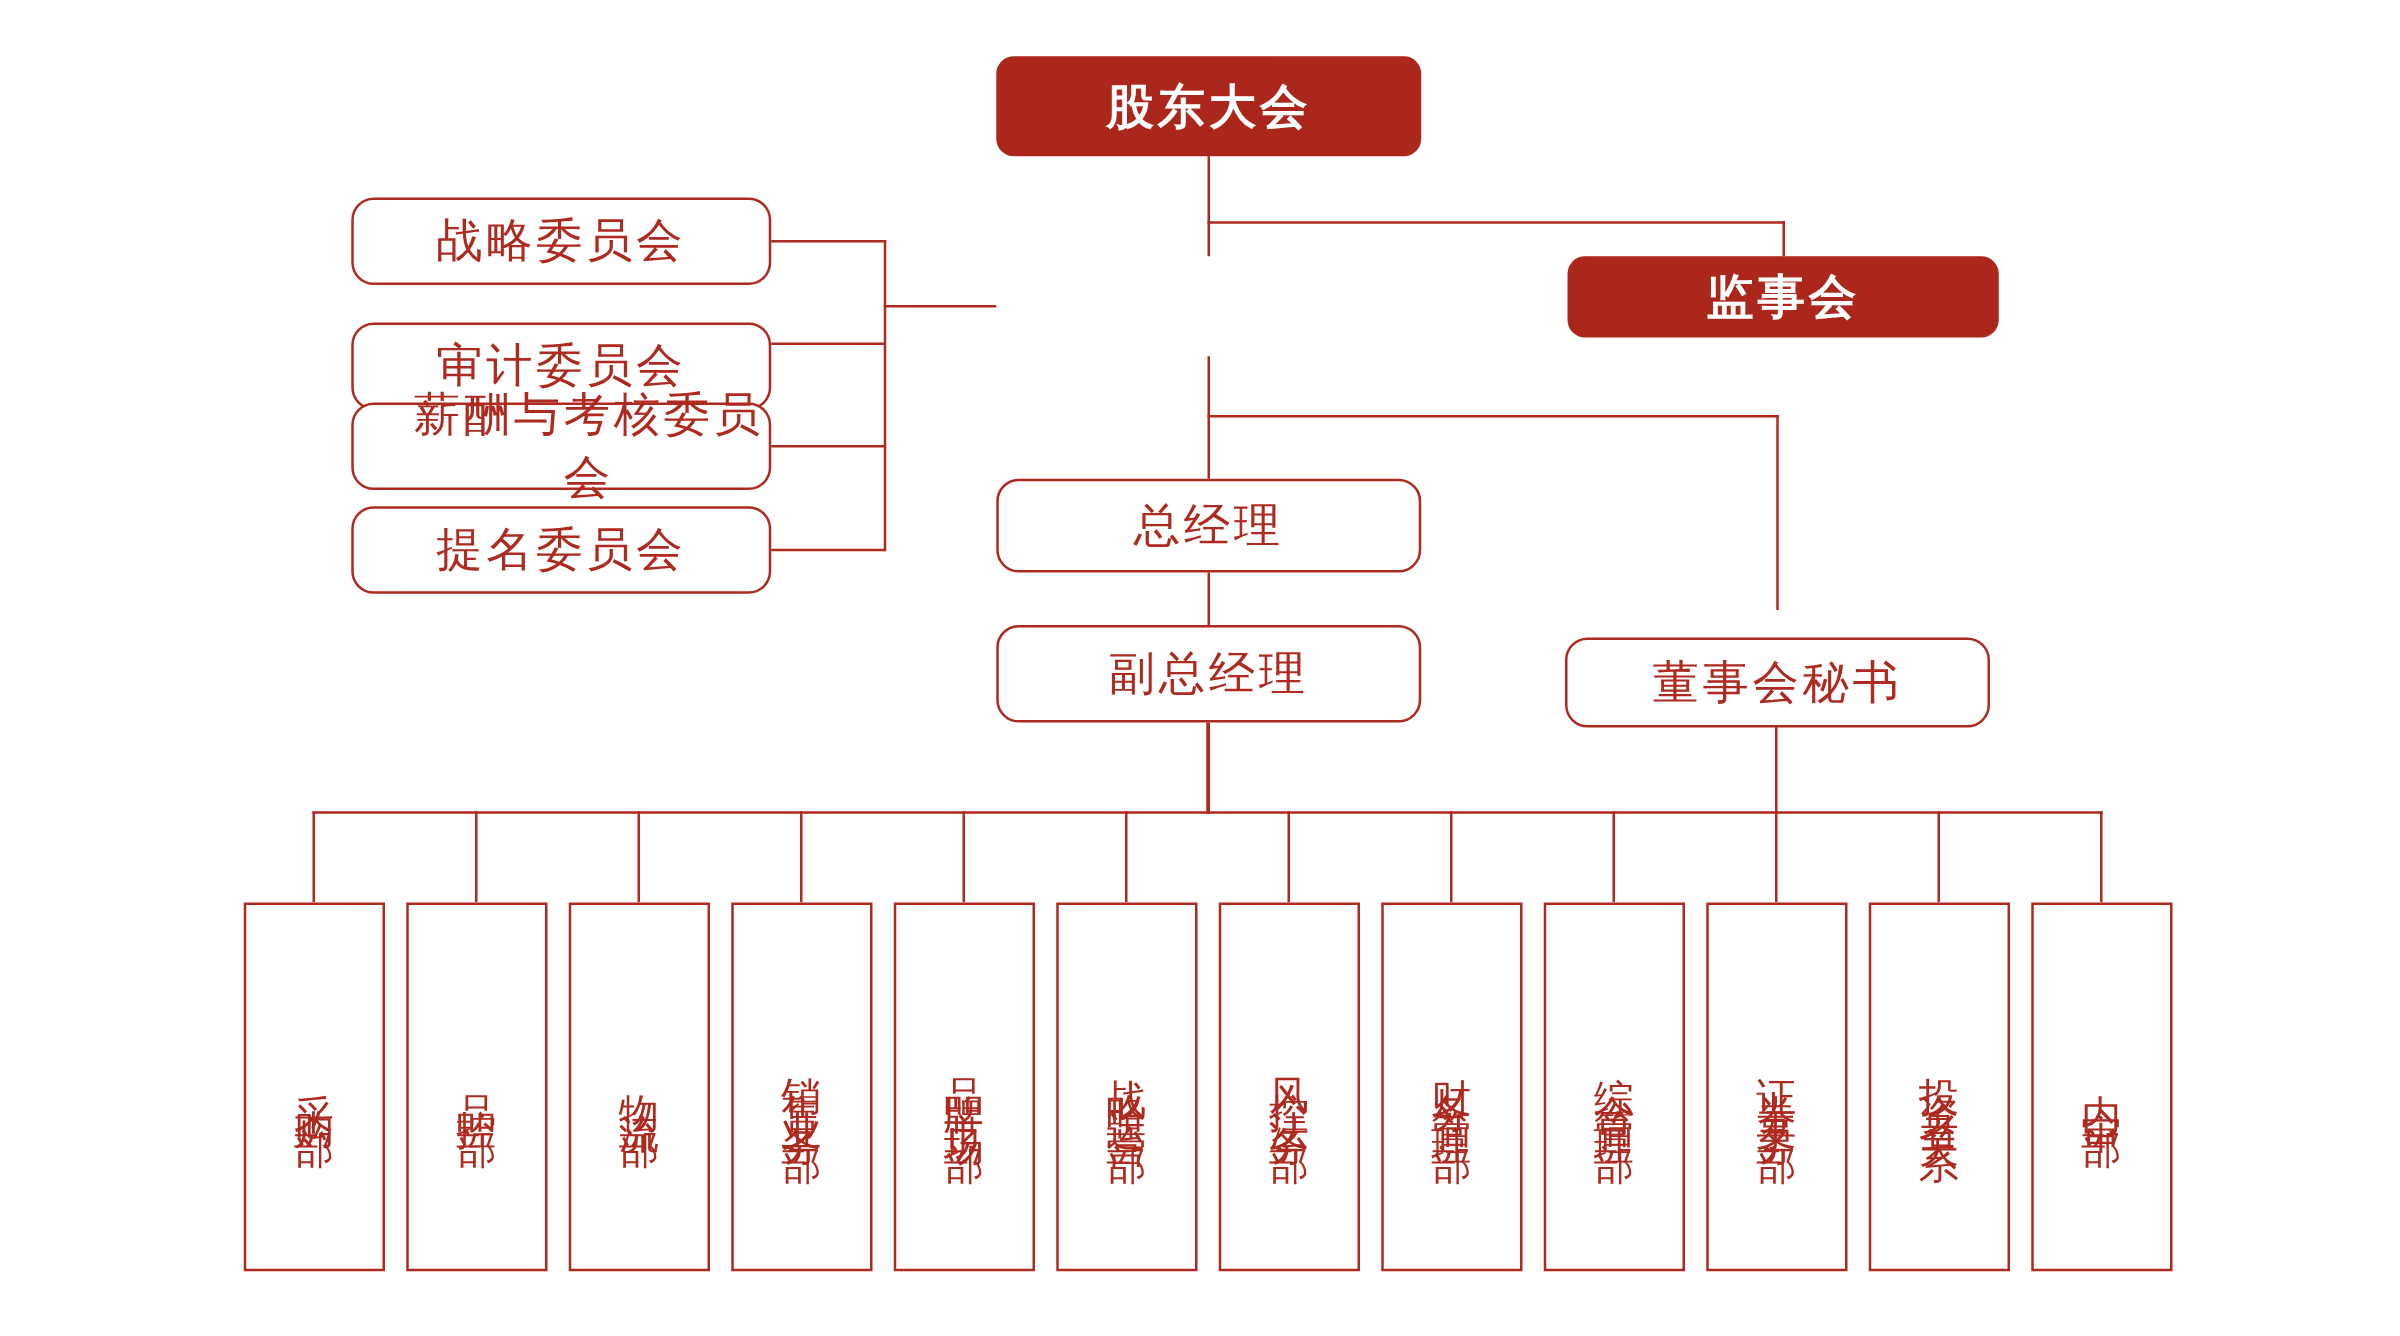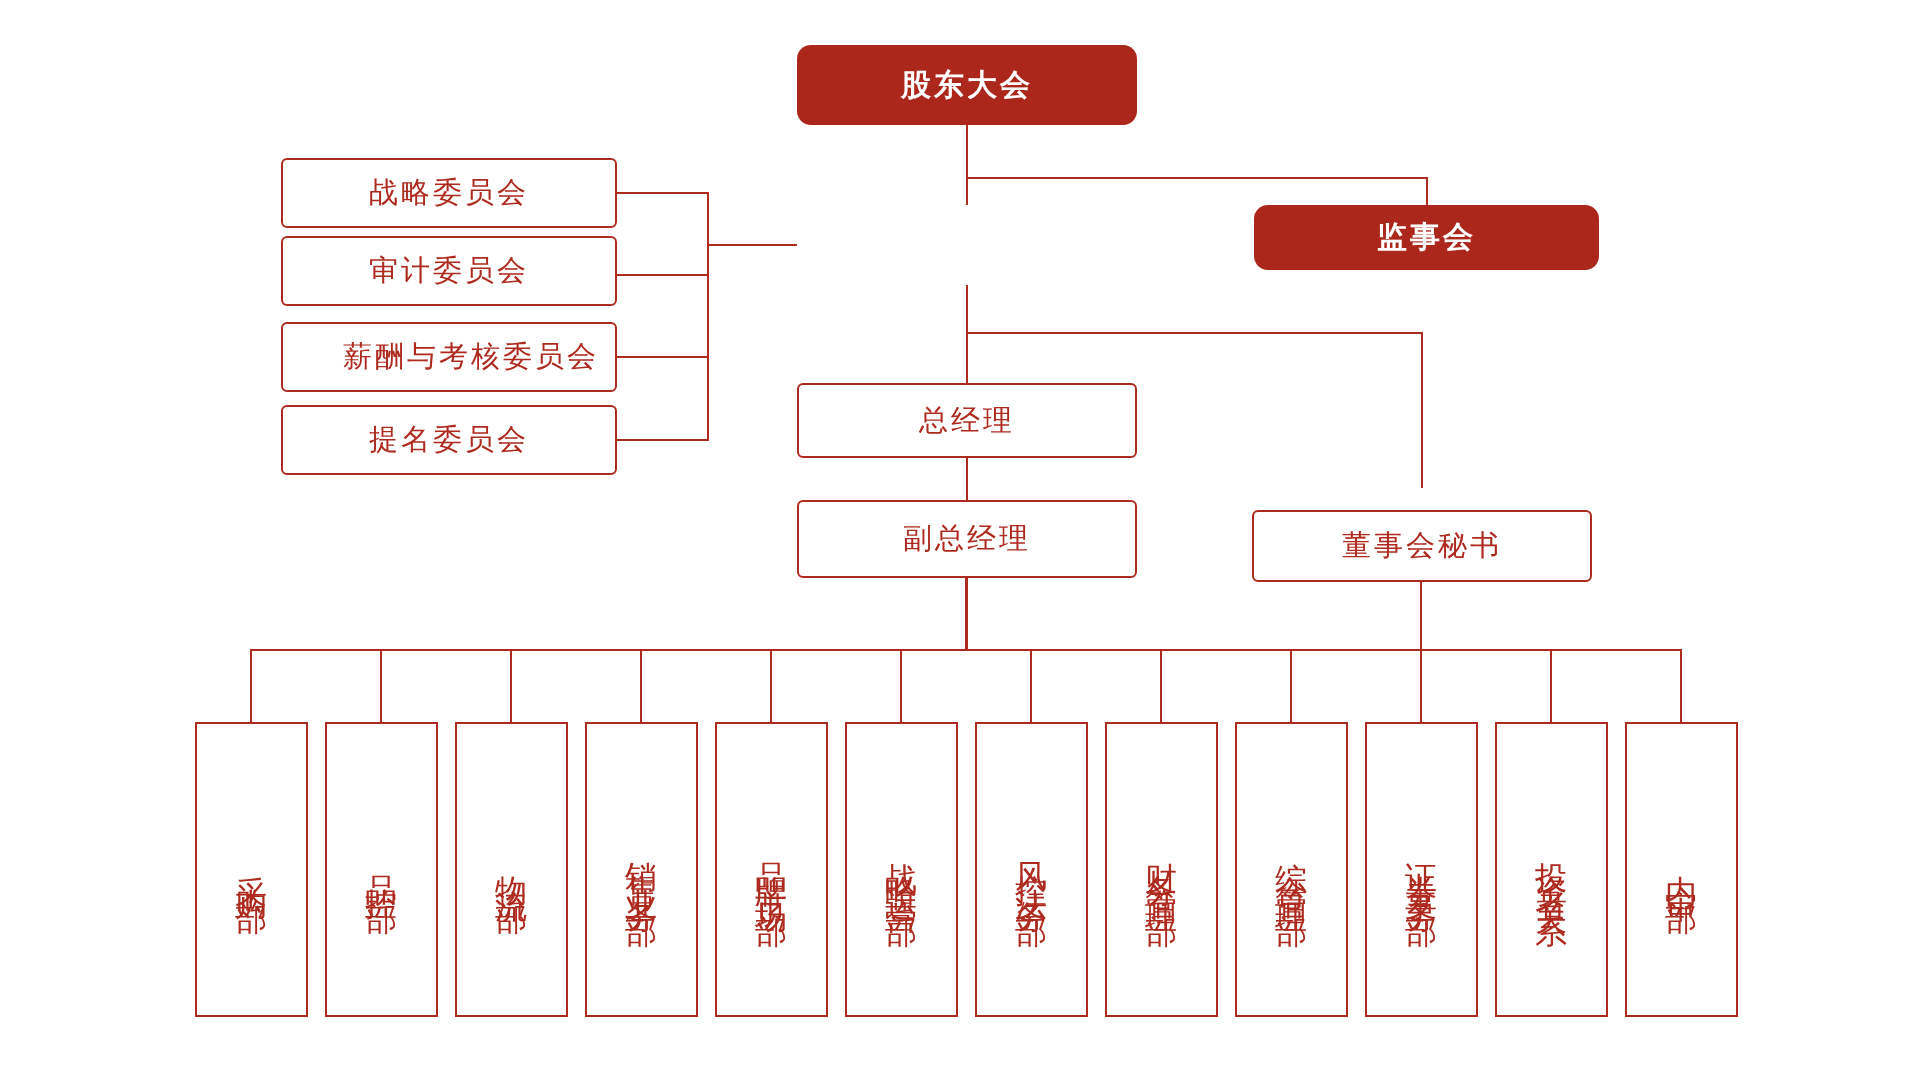--- a/index.html
+++ b/index.html
@@ -13,25 +13,25 @@
   .canvas{
     position:relative;width:1920px;height:1069px;background:var(--bg);overflow:hidden;
   }
   .ln{position:absolute;background:var(--line);}
   .node{
     position:absolute;display:flex;align-items:center;justify-content:center;
     box-sizing:border-box;text-align:center;
   }
   .filled{
     background:var(--fill);color:#fff;border-radius:14px;
-    font-size:30px;font-weight:700;letter-spacing:3px;
+    font-size:38px;font-weight:700;letter-spacing:3px;
   }
   .outlined{
     background:#fff;border:2px solid var(--line);color:var(--red-text);
-    border-radius:6px;font-size:29px;font-weight:500;letter-spacing:3px;
+    border-radius:18px;font-size:37px;font-weight:500;letter-spacing:3px;
   }
   .dept{
     position:absolute;box-sizing:border-box;background:#fff;
     border:2px solid var(--line);border-radius:0;
     display:flex;align-items:center;justify-content:center;
     color:var(--red-text);
   }
   .dept span{
     writing-mode:vertical-rl;text-orientation:upright;
     font-size:32px;font-weight:500;letter-spacing:13px;line-height:1;
@@ -83,21 +83,21 @@
     <span>股东大会</span>
   </div>
 
   <div class="node filled" style="left:1254px;top:205px;width:345px;height:65px;">
     <span>监事会</span>
   </div>
 
   <div class="node outlined" style="left:281px;top:158px;width:336px;height:70px;">
     <span>战略委员会</span>
   </div>
-  <div class="node outlined" style="left:281px;top:236px;width:336px;height:70px;">
+  <div class="node outlined" style="left:281px;top:258px;width:336px;height:70px;">
     <span>审计委员会</span>
   </div>
   <div class="node outlined" style="left:281px;top:322px;width:336px;height:70px;padding-left:44px;">
     <span>薪酬与考核委员会</span>
   </div>
   <div class="node outlined" style="left:281px;top:405px;width:336px;height:70px;">
     <span>提名委员会</span>
   </div>
 
   <div class="node outlined" style="left:797px;top:383px;width:340px;height:75px;">

